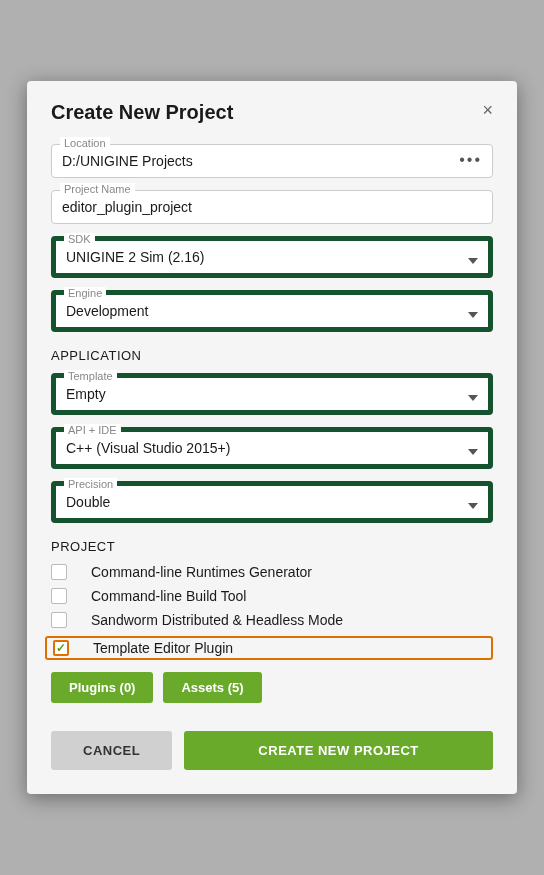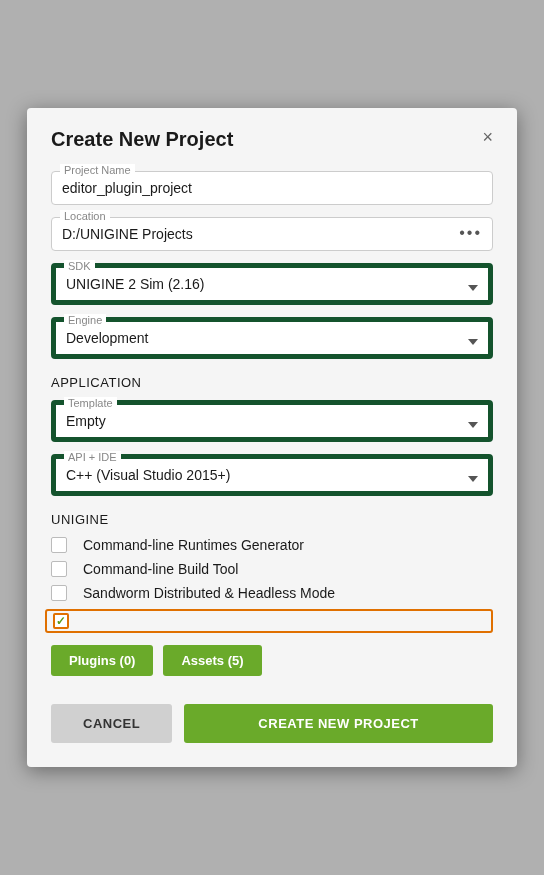--- a/index.html
+++ b/index.html
@@ -100,21 +100,21 @@
       font-weight: 400;
       color: #1a1a1a;
       letter-spacing: 0.5px;
       margin: 16px 0 10px 0;
     }
 
     .checkbox-row {
       display: flex;
       align-items: center;
       margin-bottom: 8px;
-      gap: 16px;
+      gap: 24px;
     }
     .checkbox-box {
       width: 16px;
       height: 16px;
       border: 1px solid #bbb;
       border-radius: 2px;
       background: #fff;
       display: flex;
       align-items: center;
       justify-content: center;
@@ -194,31 +194,31 @@
       flex: 1;
     }
   </style>
 </head>
 <body>
 
 <div class="dialog">
   <button class="close-btn">×</button>
   <div class="dialog-title">Create New Project</div>
 
-  <div class="field-group">
-    <span class="field-label">Project Name</span>
-    <div class="field-value">editor_plugin_project</div>
-  </div>
-
   <div class="field-group location-group">
     <span class="field-label">Location</span>
     <div class="field-value">D:/UNIGINE Projects</div>
     <span class="location-dots">•••</span>
   </div>
 
+  <div class="field-group">
+    <span class="field-label">Project Name</span>
+    <div class="field-value">editor_plugin_project</div>
+  </div>
+
   <div class="select-group">
     <span class="field-label">SDK</span>
     <div class="field-value">UNIGINE 2 Sim (2.16)</div>
     <span class="select-arrow"></span>
   </div>
 
   <div class="select-group">
     <span class="field-label">Engine</span>
     <div class="field-value">Development</div>
     <span class="select-arrow"></span>
@@ -231,39 +231,45 @@
     <div class="field-value">Empty</div>
     <span class="select-arrow"></span>
   </div>
 
   <div class="select-group">
     <span class="field-label">API + IDE</span>
     <div class="field-value">C++ (Visual Studio 2015+)</div>
     <span class="select-arrow"></span>
   </div>
 
-
-  <div class="section-header">UNIGINE</div>
+  <div class="select-group">
+    <span class="field-label">Precision</span>
+    <div class="field-value">Double</div>
+    <span class="select-arrow"></span>
+  </div>
+
+  <div class="section-header">PROJECT</div>
 
   <div class="checkbox-row">
     <div class="checkbox-box"></div>
     <span class="checkbox-label">Command-line Runtimes Generator</span>
   </div>
   <div class="checkbox-row">
     <div class="checkbox-box"></div>
     <span class="checkbox-label">Command-line Build Tool</span>
   </div>
   <div class="checkbox-row">
     <div class="checkbox-box"></div>
     <span class="checkbox-label">Sandworm Distributed &amp; Headless Mode</span>
   </div>
   <div class="checkbox-row highlighted">
     <div class="checkbox-box checked">
       <span class="checkbox-check">✓</span>
     </div>
+    <span class="checkbox-label">Template Editor Plugin</span>
   </div>
 
   <div class="plugin-buttons">
     <button class="plugin-btn">Plugins (0)</button>
     <button class="plugin-btn">Assets (5)</button>
   </div>
 
   <div class="dialog-footer">
     <button class="btn-cancel">CANCEL</button>
     <button class="btn-create">CREATE NEW PROJECT</button>

